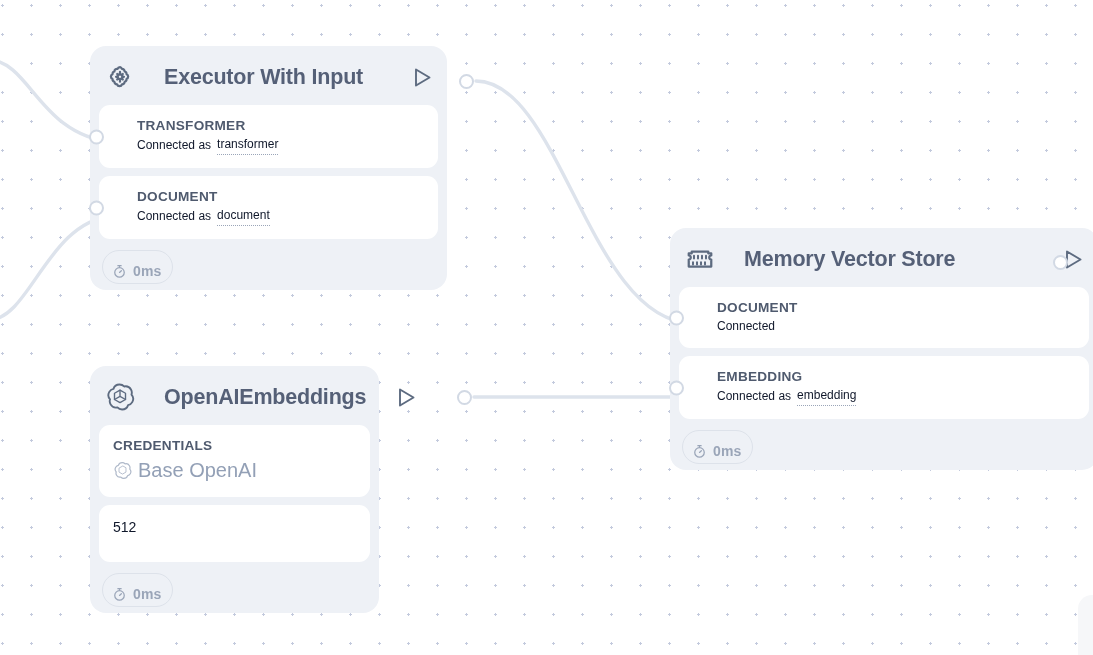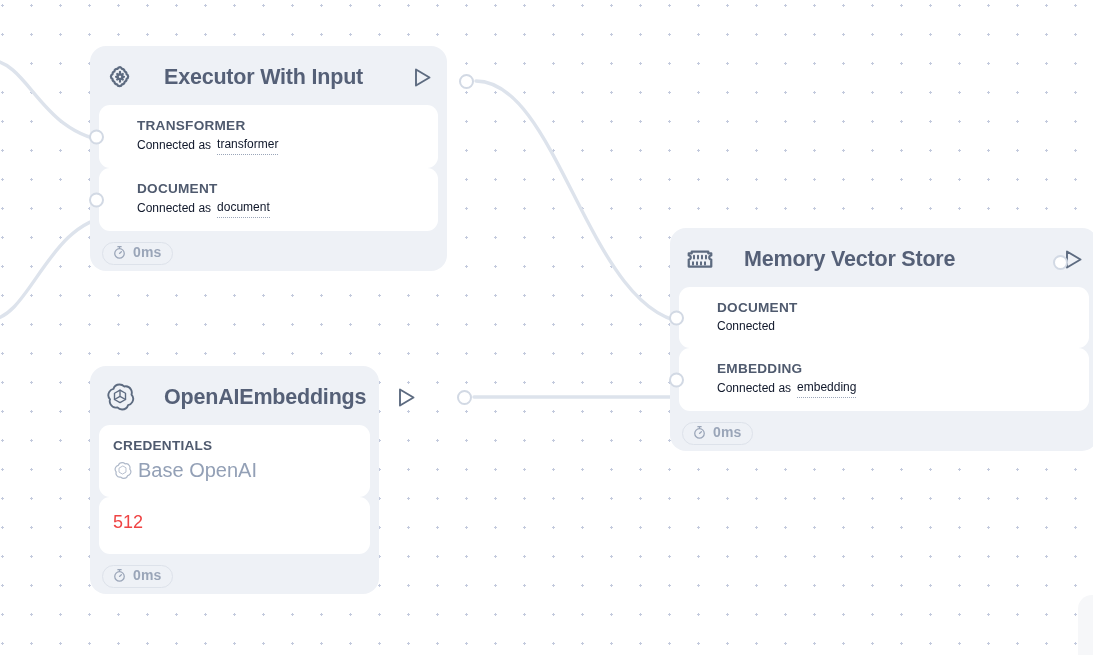--- a/index.html
+++ b/index.html
@@ -83,20 +83,21 @@
     align-items: center;
     justify-content: center;
     color: #5d6b80;
     cursor: pointer;
   }
 
   
   .rows {
     display: flex;
     flex-direction: column;
+    gap: 8px;
     padding: 0 9px;
   }
 
   .row {
     position: relative;
     background: #ffffff;
     border-radius: 11px;
     padding: 12px 14px 13px 38px;
     min-height: 57px;
   }
@@ -130,39 +131,39 @@
     line-height: 1.4;
     margin-top: 1px;
     display: flex;
     align-items: center;
     gap: 6px;
   }
   .row-value .dotted {
     border-bottom: 1.6px dotted #9aa5b8;
     padding-bottom: 1px;
   }
-  .row-value.big { font-size: 18px; color: #ef4444; }
+  .row-value.big { font-size: 14px; color: #0f172a; }
   .row-value.cred { font-size: 20px; color: #93a0b6; }
 
   .mini-icon {
     width: 19px; height: 19px;
     flex: 0 0 19px;
     color: #aeb8c9;
     display: inline-flex;
     align-items: center;
   }
   .mini-icon svg { display: block; }
 
   
   .timing {
     display: inline-flex;
     align-items: center;
     gap: 6px;
     margin: 11px 0 0 12px;
-    padding: 1px 11px 4px 9px;
+    padding: 12px 11px 4px 9px;
     border: 1.4px solid #dde2ea;
     border-radius: 999px;
     background: transparent;
   }
   .timing-icon {
     width: 15px; height: 15px;
     color: #9aa5b8;
     display: flex; align-items: center;
   }
   .timing-text {

